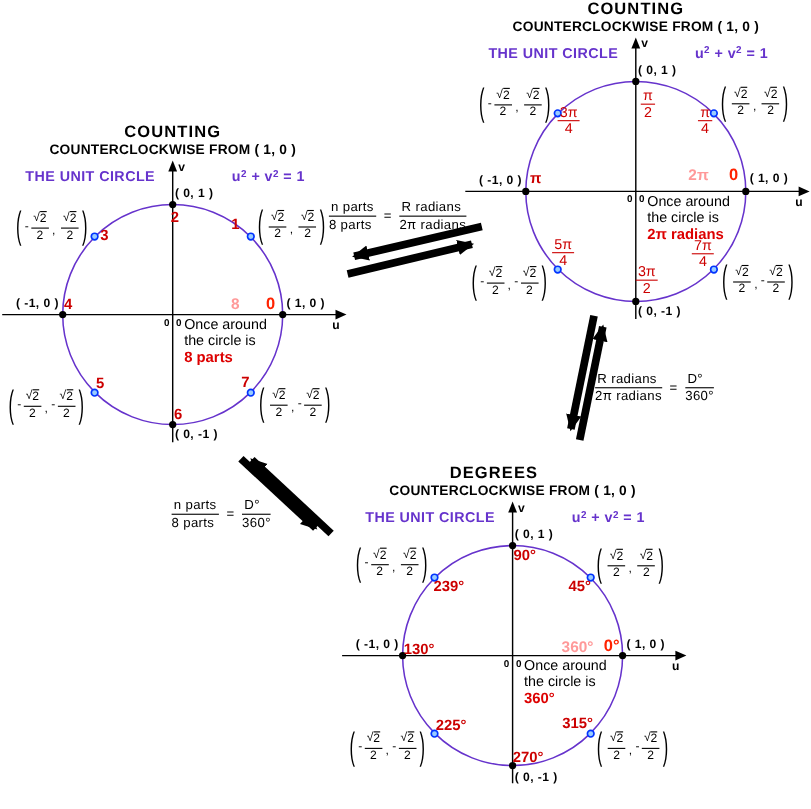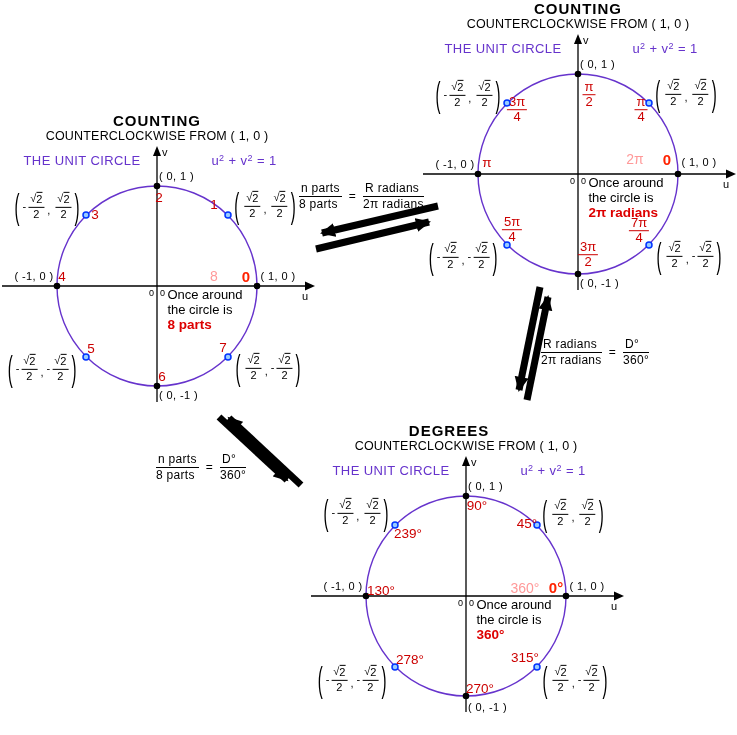--- a/index.html
+++ b/index.html
@@ -1,18 +1,18 @@
 <!DOCTYPE html>
 <html style="--purple: #6633cc; --red: #cc0000; --zero_red: #ff2200; --pink: #ff9999; --highlight_red: #dd0000; --marker_blue: #0033ff; --marker_fill: #99ccff; --axis_black: #000000;"><head>
 <meta charset="utf-8">
 <style>
   html,body{margin:0;padding:0;background:#fff;}
   .canvas{position:relative;width:737px;height:735px;overflow:hidden;background:#fff;
           font-family:"Liberation Sans","DejaVu Sans",sans-serif;color:#000;}
-  .abs{position:absolute;white-space:nowrap;}
+  .abs{position:absolute;white-space:nowrap;font-weight:bold;}
   .ctr{transform:translate(-50%,-50%);}
   .diagram{position:absolute;width:330px;height:312px;}
   .diagram svg{position:absolute;left:0;top:0;}
   .axisline{stroke:#000;stroke-width:1.3px;}
   .axarrow{fill:#000;stroke:none;}
   .unitc{stroke:var(--purple,#6633cc);fill:none;stroke-width:1.4px;}
   .dot{fill:#000;}
   .mk{fill:var(--marker_fill,#99ccff);stroke:var(--marker_blue,#0033ff);stroke-width:1.5px;}
   .d-title{font-weight:bold;font-size:15px;letter-spacing:1px;}
   .d-sub{font-size:12.5px;letter-spacing:.2px;}
@@ -411,24 +411,24 @@
     <div class="abs ctr eq" style="left:252px;top:50px;"><span>u</span><sup>2</sup> <span>+</span> <span>v</span><sup>2</sup> <span>= 1</span></div>
     <div class="abs axlab" style="left:170px;top:36px;">v</div>
     <div class="abs axlab" style="left:310px;top:180px;">u</div>
     <div class="abs coord" style="left:167px;top:60px;">( 0, 1 )</div>
     <div class="abs ctr coord" style="left:42px;top:166px;">( -1, 0 )</div>
     <div class="abs ctr coord" style="left:286px;top:166px;">( 1, 0 )</div>
     <div class="abs coord" style="left:167px;top:281px;">( 0, -1 )</div>
     <span class="abs oz" style="left:157px;top:178px;">0</span>
     <span class="abs oz" style="left:168px;top:178px;">0</span>
     <div class="abs ctr alabel" style="left:176px;top:85px;">90°</div>
-    <div class="abs ctr alabel" style="left:226px;top:103px;">45°</div>
+    <div class="abs ctr alabel" style="left:226px;top:113px;">45°</div>
     <div class="abs ctr alabel" style="left:107px;top:113px;">239°</div>
     <div class="abs ctr alabel" style="left:80px;top:170px;">130°</div>
-    <div class="abs ctr alabel" style="left:109px;top:239px;">278°</div>
+    <div class="abs ctr alabel" style="left:109px;top:239px;">225°</div>
     <div class="abs ctr alabel" style="left:179px;top:268px;">270°</div>
     <div class="abs ctr alabel" style="left:224px;top:237px;">315°</div>
     <div class="abs ctr fulllab" style="left:224px;top:168px;">360°</div>
     <div class="abs ctr zero" style="left:255px;top:167px;">0°</div>
     <div class="once" style="left:213px;top:177px;">
       <div>Once around</div>
       <div>the circle is</div>
       <div class="hl">360°</div>
     </div>
     <div class="pair" style="left:55px;top:92px;">

